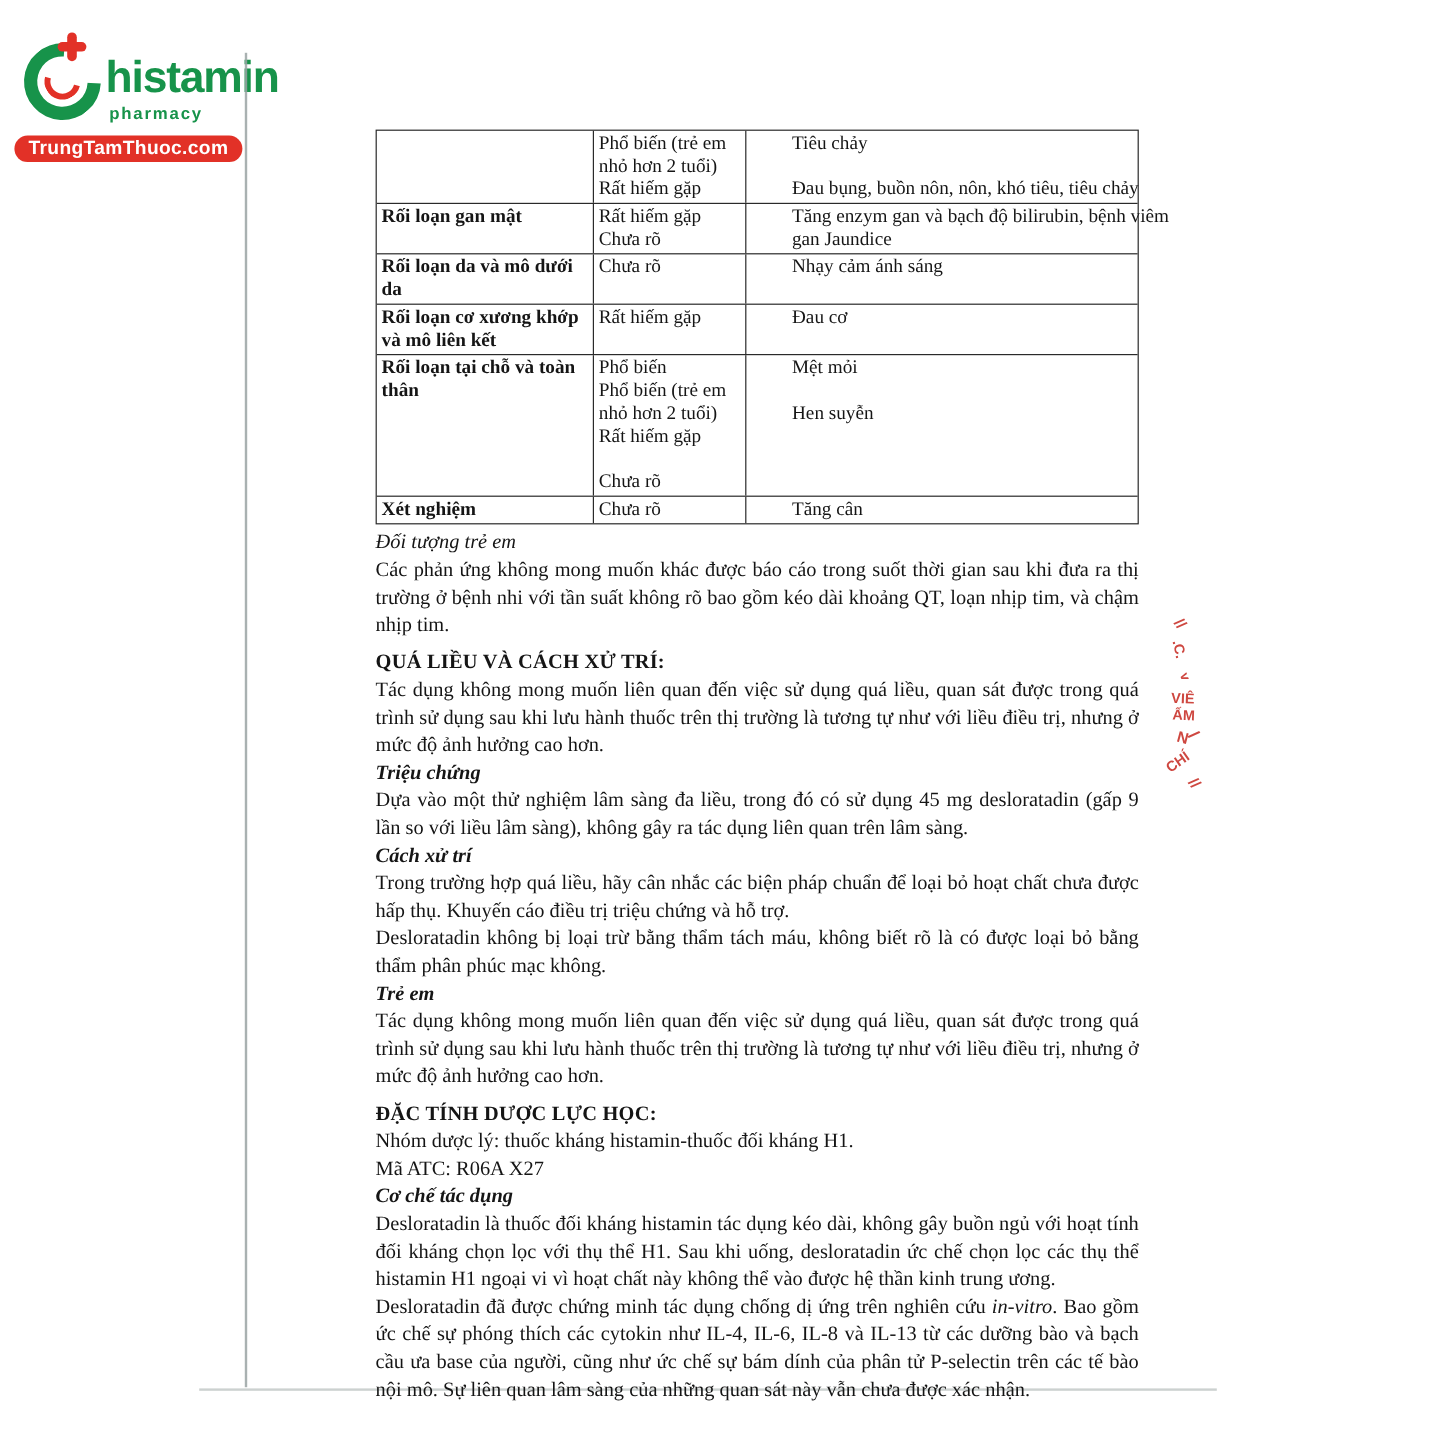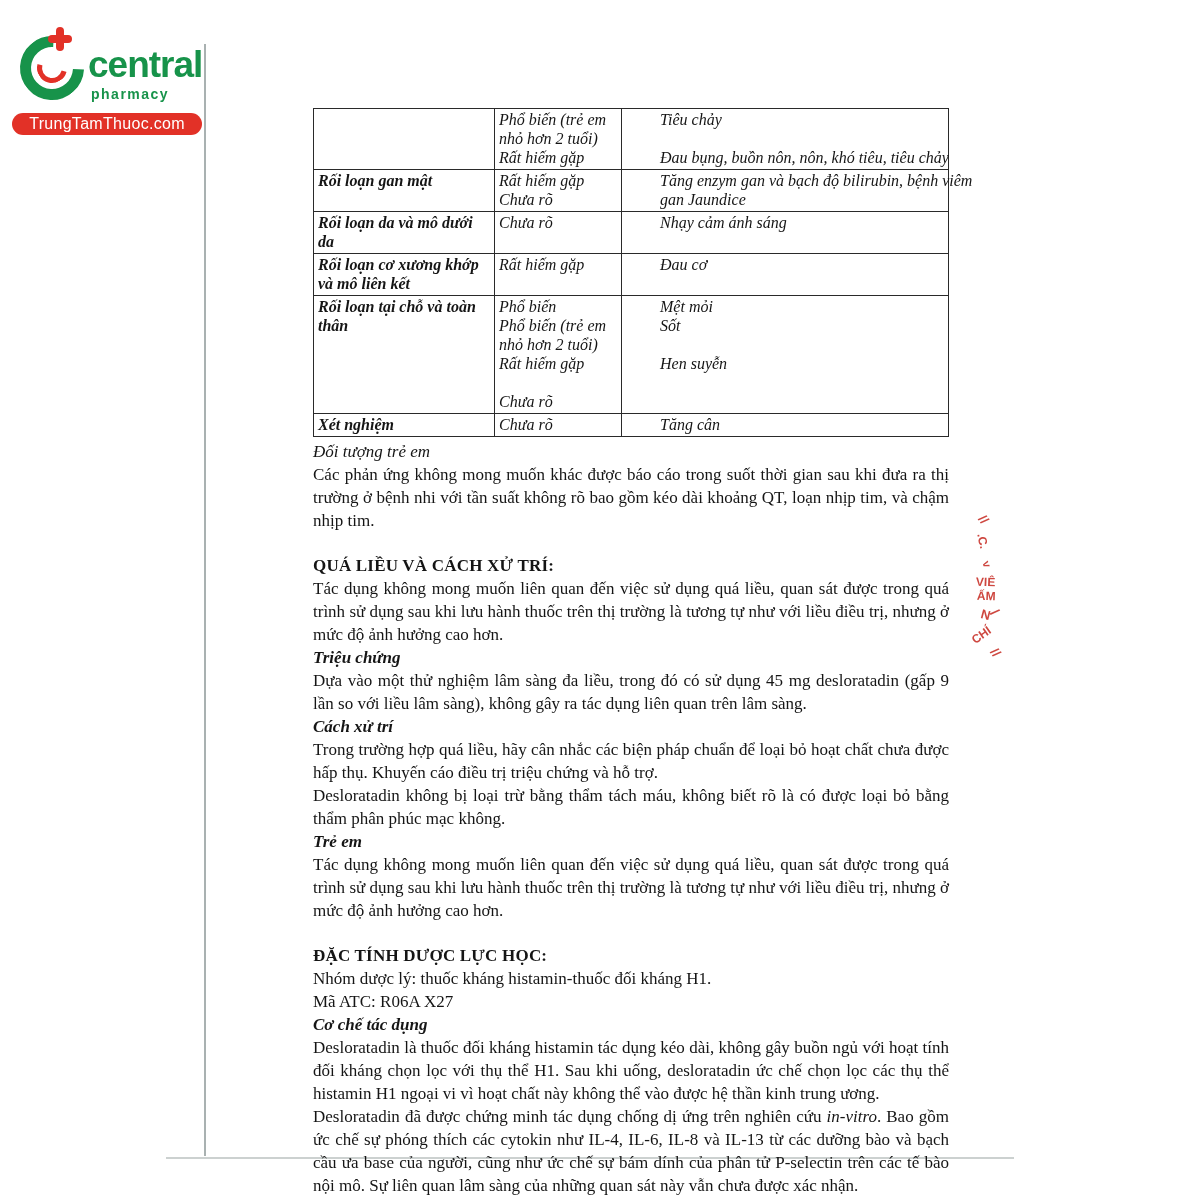--- a/index.html
+++ b/index.html
@@ -15,62 +15,62 @@
 
   
   .logo{position:absolute;left:0;top:0;width:230px;height:150px;font-family:"Liberation Sans",sans-serif;}
   .ring{position:absolute;left:20px;top:36px;width:42px;height:42px;border:11px solid #17934a;border-radius:50%;border-top-color:transparent;transform:rotate(48deg);}
   .ring-inner{position:absolute;left:37px;top:53px;width:20px;height:20px;border:5px solid #e23127;border-radius:50%;border-top-color:transparent;border-right-color:transparent;transform:rotate(-30deg);}
   .plus-h{position:absolute;left:48px;top:35px;width:24px;height:8px;border-radius:4px;background:#e23127;}
   .plus-v{position:absolute;left:56px;top:27px;width:8px;height:24px;border-radius:4px;background:#e23127;}
   .brand{position:absolute;left:88px;top:44px;font-size:37px;font-weight:bold;color:#17934a;letter-spacing:-1px;}
   .brand-sub{position:absolute;left:91px;top:86px;font-size:14px;font-weight:bold;color:#17934a;letter-spacing:1.5px;}
   .banner{position:absolute;left:12px;top:113px;width:190px;height:22px;background:#e23127;border-radius:11px;
-          display:flex;align-items:center;justify-content:center;color:#fff;font-size:16px;font-weight:normal;letter-spacing:.3px;}
+          display:flex;align-items:center;justify-content:center;color:#fff;font-size:16px;font-weight:bold;letter-spacing:.3px;}
 
   
   .vline{position:absolute;left:204px;top:44px;width:2px;height:1112px;background:#9aa3a3;opacity:.85;}
   .hline-bottom{position:absolute;left:166px;top:1157px;width:848px;height:1.5px;background:#ccd1d0;}
 
   
   .content{position:absolute;left:313px;top:108px;width:636px;font-size:17px;}
 
   
   .dtable{border:1.5px solid #2a2a2a;font-size:16px;line-height:19px;}
   .trow{display:flex;border-top:1.4px solid #2a2a2a;}
   .trow:first-child{border-top:none;}
   .tcell{padding:1px 4px 2px 4px;box-sizing:border-box;}
   .tcell.cat{width:181px;font-weight:bold;border-right:1.4px solid #2a2a2a;flex:none;}
   .tcell.freq{width:127px;border-right:1.4px solid #2a2a2a;flex:none;}
   .tcell.eff{flex:1;min-width:0;margin-left:34px;}
-  .tline{min-height:19px;line-height:19px;white-space:nowrap;font-style:italic;}
+  .tline{min-height:19px;line-height:19px;white-space:nowrap;}
 
   
   .sec{margin:0;line-height:23px;}
   .sec.body{text-align:justify;}
   .sec.italic{font-style:italic;margin-top:3px;}
   .sec.bolditalic{font-weight:bold;font-style:italic;}
   .sec.heading{font-weight:bold;letter-spacing:.2px;}
-  .sec.gap{margin-top:22px;}
+  .sec.gap{margin-top:8px;}
 
   
   .stamp{position:absolute;inset:0;pointer-events:none;}
   .frag{position:absolute;color:#c9342c;font-family:"Liberation Sans",sans-serif;font-weight:bold;opacity:.9;}
 </style>
 </head>
 <body>
 
 <div class="page">
 
   <div class="logo">
     <div class="ring"></div>
     <div class="ring-inner"></div>
     <div class="plus-h"></div>
     <div class="plus-v"></div>
-    <div class="brand">central</div>
+    <div class="brand">histamin</div>
     <div class="brand-sub">pharmacy</div>
     <div class="banner">TrungTamThuoc.com</div>
   </div>
 
   <div class="vline"></div>
   <div class="hline-bottom"></div>
 
   <div class="content">
     <div class="dtable">
         <div class="trow">
@@ -131,21 +131,20 @@
           <div class="tcell freq">
             <div class="tline">Phổ biến</div>
             <div class="tline">Phổ biến (trẻ em</div>
             <div class="tline">nhỏ hơn 2 tuổi)</div>
             <div class="tline">Rất hiếm gặp</div>
             <div class="tline"></div>
             <div class="tline">Chưa rõ</div>
           </div>
           <div class="tcell eff">
             <div class="tline">Mệt mỏi</div>
-            <div class="tline">Sốt</div>
             <div class="tline"></div>
             <div class="tline">Hen suyễn</div>
           </div>
         </div>
         <div class="trow">
           <div class="tcell cat">
             <div class="tline">Xét nghiệm</div>
           </div>
           <div class="tcell freq">
             <div class="tline">Chưa rõ</div>

